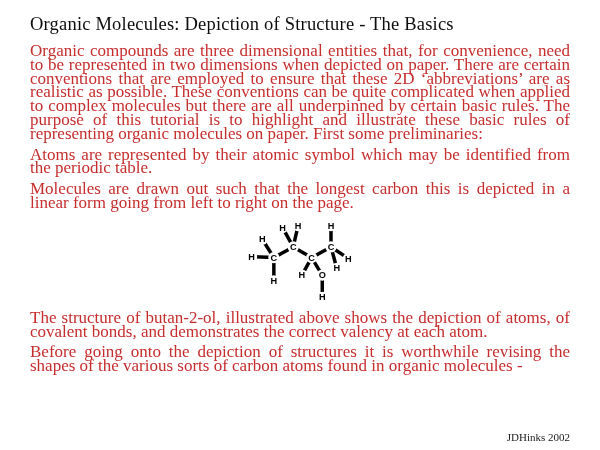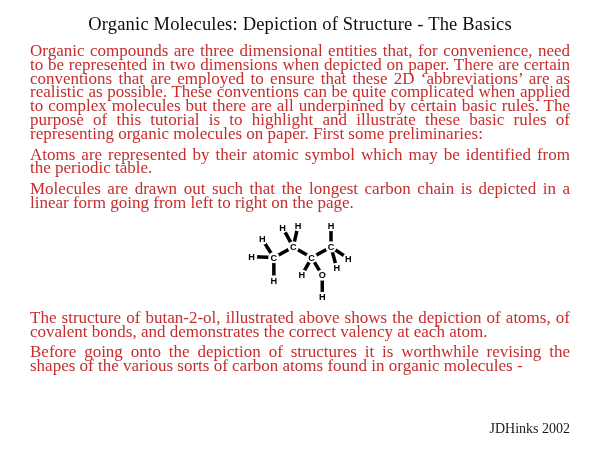--- a/index.html
+++ b/index.html
@@ -10,21 +10,20 @@
     box-sizing: border-box;
     padding: 0 30px;
     background: #ffffff;
     font-family: "Liberation Serif", serif;
     overflow: hidden;
   }
   .title {
     font-size: 18.5px;
     font-weight: normal;
     color: #0d0d0d;
-    text-align: center;
     margin: 14px 0 9px 0;
     letter-spacing: 0.2px;
     white-space: nowrap;
   }
   p.body {
     font-size: 17px;
     line-height: 13.8px;
     text-align: justify;
     color: var(--body-red, #c62d2d);
     margin: 0 0 7px 0;
@@ -40,34 +39,34 @@
     font-family: "Liberation Sans", sans-serif;
     font-weight: bold;
     font-size: 9.5px;
     fill: #000000;
     text-anchor: middle;
     dominant-baseline: central;
   }
   .credit {
     position: absolute;
     right: 30px;
-    bottom: 13px;
-    font-size: 14px;
+    bottom: 7px;
+    font-size: 11px;
     color: #1a1a1a;
   }
 </style>
 </head>
 <body>
 
 <div class="page">
   <h1 class="title">Organic Molecules:  Depiction of Structure - The Basics</h1>
 
   <p class="body">Organic compounds are three dimensional entities that, for convenience, need to be represented in two dimensions when depicted on paper.  There are certain conventions that are employed to ensure that these 2D ‘abbreviations’ are as realistic as possible.  These conventions can be quite complicated when applied to complex molecules but there are all underpinned by certain basic rules.  The purpose of this tutorial is to highlight and illustrate these basic rules of representing organic molecules on paper.  First some preliminaries:</p>
   <p class="body">Atoms are represented by their atomic symbol which may be identified from the periodic table.</p>
-  <p class="body">Molecules are drawn out such that the longest carbon chain is depicted in a linear form going from left to right on the page.</p>
+  <p class="body">Molecules are drawn out such that the longest carbon this is depicted in a linear form going from left to right on the page.</p>
 
   <div class="mol-wrap">
     <svg xmlns="http://www.w3.org/2000/svg" viewBox="0 0 130 95">
         <line x1="38" y1="44" x2="58" y2="33" stroke="#000000" stroke-width="3.6"></line>
         <line x1="58" y1="33" x2="77" y2="44" stroke="#000000" stroke-width="3.6"></line>
         <line x1="77" y1="44" x2="97" y2="33" stroke="#000000" stroke-width="3.6"></line>
         <line x1="38" y1="44" x2="26" y2="25" stroke="#000000" stroke-width="3.6"></line>
         <line x1="38" y1="44" x2="15" y2="43" stroke="#000000" stroke-width="3.6"></line>
         <line x1="38" y1="44" x2="38" y2="68" stroke="#000000" stroke-width="3.6"></line>
         <line x1="58" y1="33" x2="47" y2="13" stroke="#000000" stroke-width="3.6"></line>

